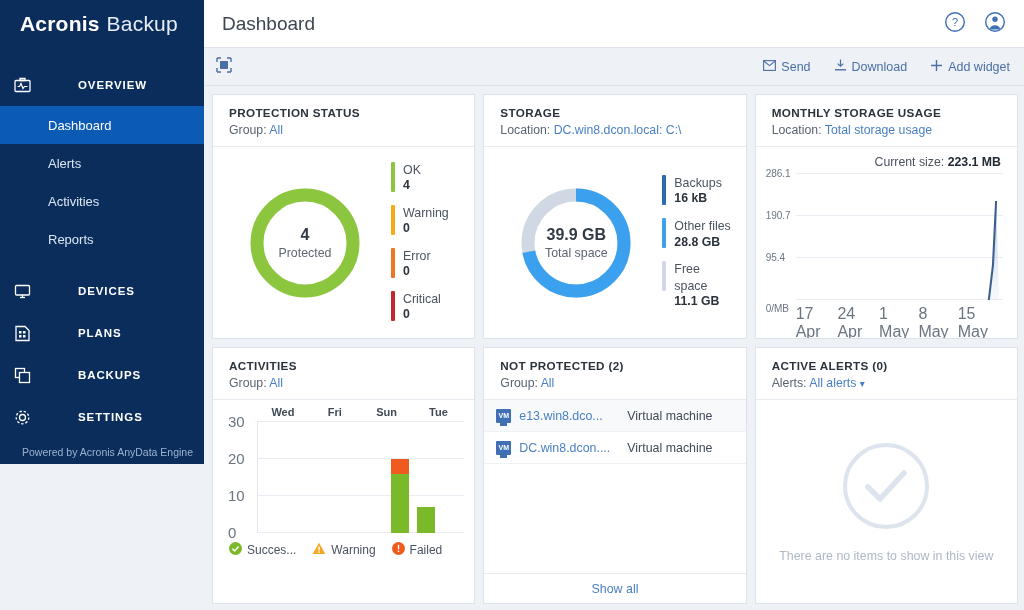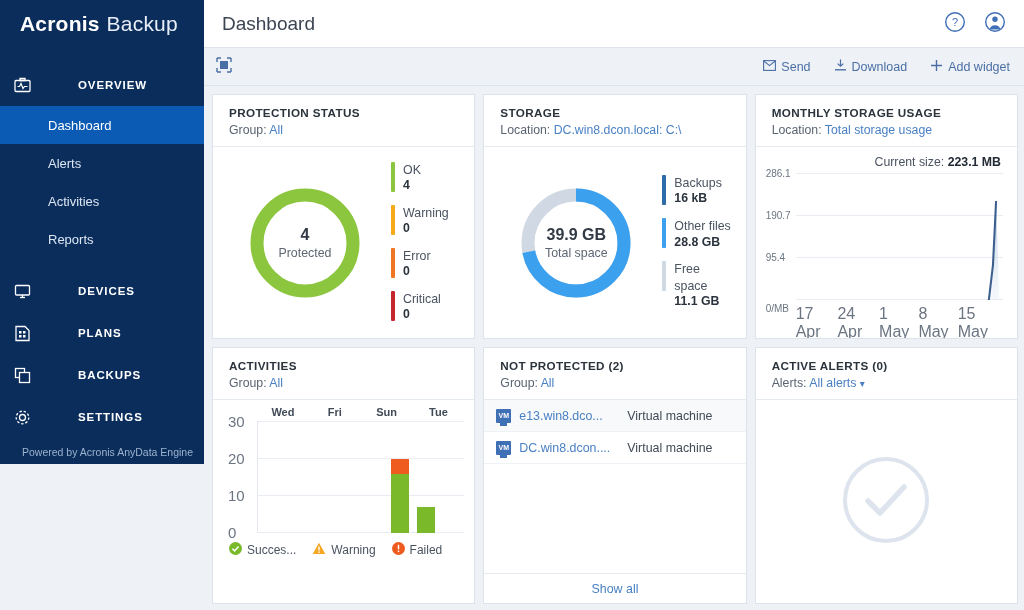--- a/index.html
+++ b/index.html
@@ -560,18 +560,19 @@
             <span class="chev">▾</span>
           </div>
         </div>
         <div class="empty">
           <span>
             <svg width="90" height="90" viewBox="0 0 90 90">
                 <circle cx="45" cy="45" r="41" fill="none" stroke="#dde4ed" stroke-width="4"></circle>
                 <path d="M27 46l12 12 24-26" fill="none" stroke="#dde4ed" stroke-width="5.5" stroke-linecap="round" stroke-linejoin="round"></path>
               </svg>
           </span>
+          <span class="empty-txt">There are no items to show in this view</span>
         </div>
       </div>
 
     </div>
   </div>
 </div>
 
 </body></html>

